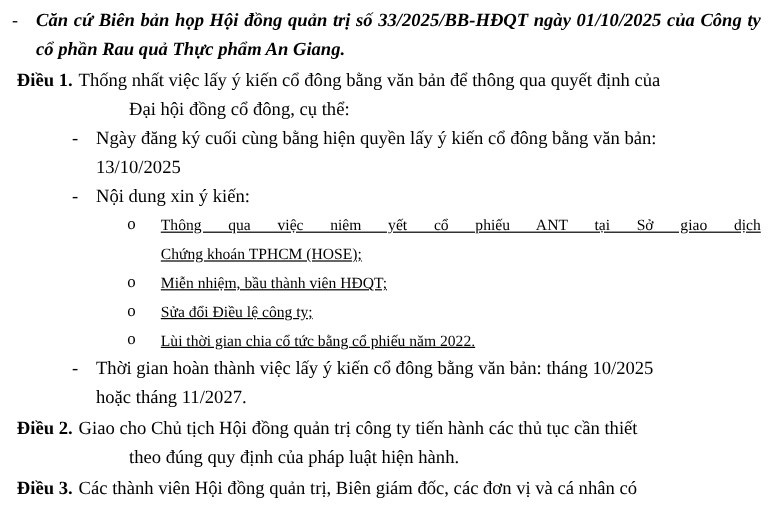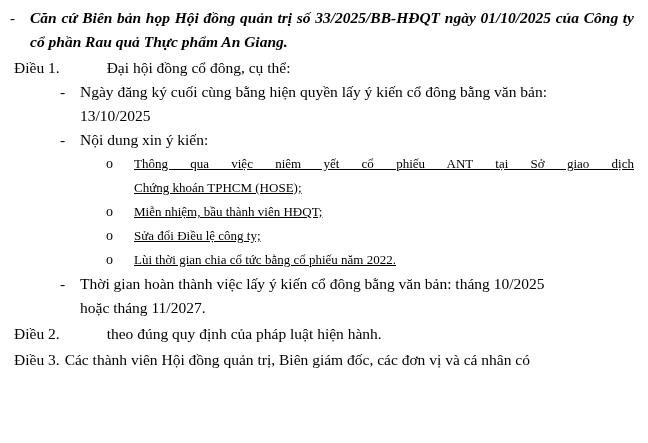--- a/index.html
+++ b/index.html
@@ -55,21 +55,21 @@
   }
   
   .article {
     display: flex;
     align-items: flex-start;
     padding: 0 14px 0 14px;
     margin-top: 2px;
   }
   .article .label {
     flex: 0 0 auto;
-    font-weight: normal;
+    font-weight: bold;
     font-size: 15.5px;
     line-height: 24px;
     white-space: nowrap;
     padding-right: 5px;
   }
   .article .body {
     flex: 1 1 auto;
     font-size: 15.5px;
     line-height: 24px;
     text-align: justify;
@@ -133,20 +133,21 @@
 
   <div class="dash-top">
     <div class="marker">-</div>
     <div class="content">Căn cứ Biên bản họp Hội đồng quản trị số 33/2025/BB-HĐQT ngày 01/10/2025 của Công ty cổ phần Rau quả Thực phẩm An Giang.</div>
   </div>
 
 
   <div class="article">
     <div class="label">Điều 1.</div>
     <div class="body">
+      <span>Thống nhất việc lấy ý kiến cổ đông bằng văn bản để thông qua quyết định của</span>
       <span class="cont">Đại hội đồng cổ đông, cụ thể:</span>
     </div>
   </div>
 
   <div class="lvl1">
     <div class="marker">-</div>
     <div class="txt">
       <span>Ngày đăng ký cuối cùng bằng hiện quyền lấy ý kiến cổ đông bằng văn bản:</span>
       <span class="cont">13/10/2025</span>
     </div>
@@ -192,20 +193,21 @@
     <div class="marker">-</div>
     <div class="txt">
       <span>Thời gian hoàn thành việc lấy ý kiến cổ đông bằng văn bản: tháng 10/2025</span>
       <span class="cont">hoặc tháng 11/2027.</span>
     </div>
   </div>
 
   <div class="article">
     <div class="label">Điều 2.</div>
     <div class="body">
+      <span>Giao cho Chủ tịch Hội đồng quản trị công ty tiến hành các thủ tục cần thiết</span>
       <span class="cont">theo đúng quy định của pháp luật hiện hành.</span>
     </div>
   </div>
 
   <div class="article clip-bottom">
     <div class="label">Điều 3.</div>
     <div class="body">
       <span>Các thành viên Hội đồng quản trị, Biên giám đốc, các đơn vị và cá nhân có</span>
       
       

